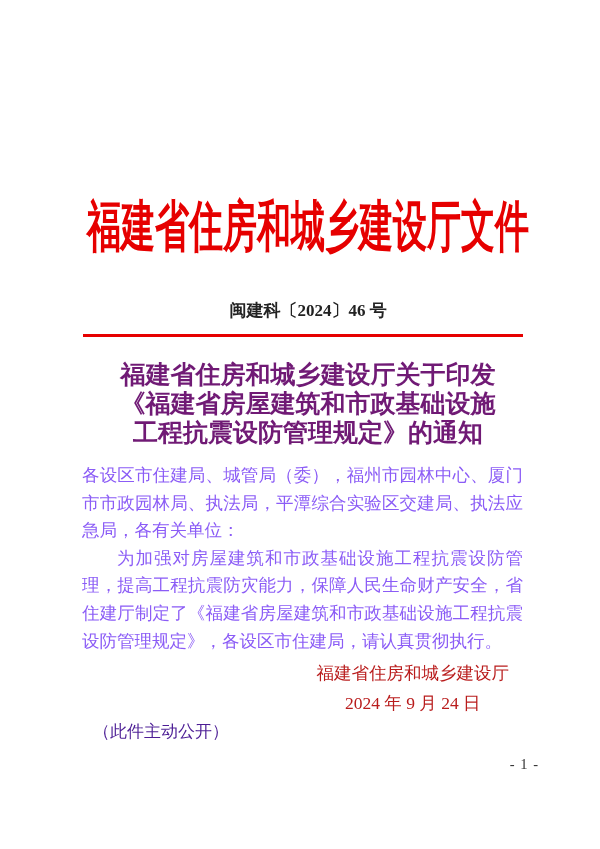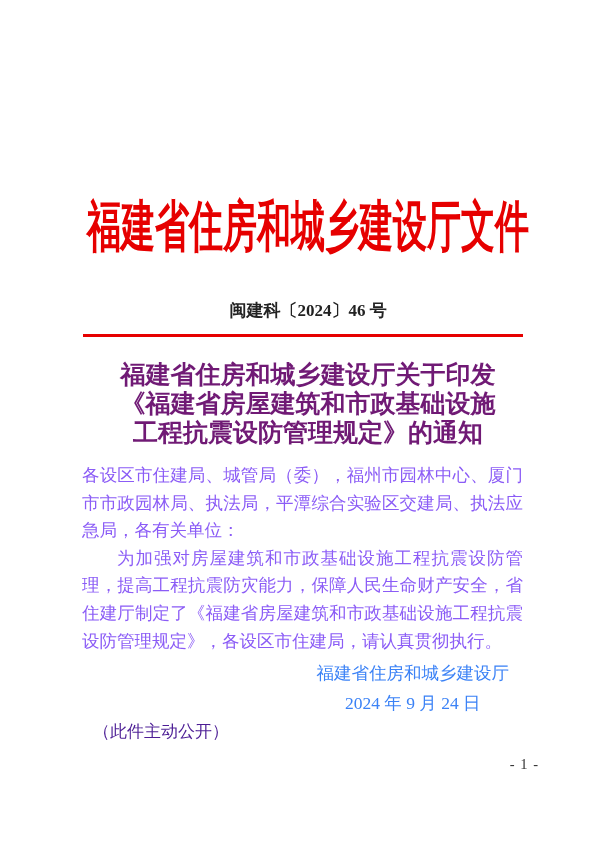--- a/index.html
+++ b/index.html
@@ -74,21 +74,21 @@
   }
   .body-text p { margin: 0; }
   .body-text p.indent { text-indent: 2em; }
   .sign-block {
     position: absolute;
     top: 658px;
     right: 107px;
     text-align: center;
     font-size: 17.5px;
     line-height: 30px;
-    color: #3b82f6;
+    color: #b91c1c;
   }
   .disclosure-note {
     position: absolute;
     top: 720px;
     left: 82px;
     font-size: 17px;
     color: #4c1d95;
     margin-left: 11px;
   }
   .page-number {

